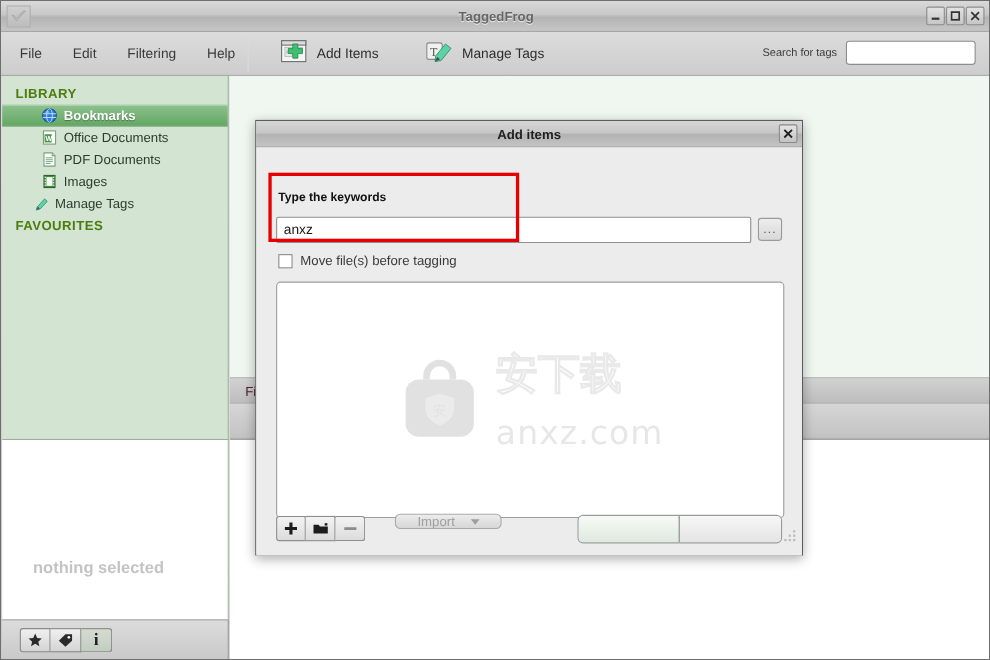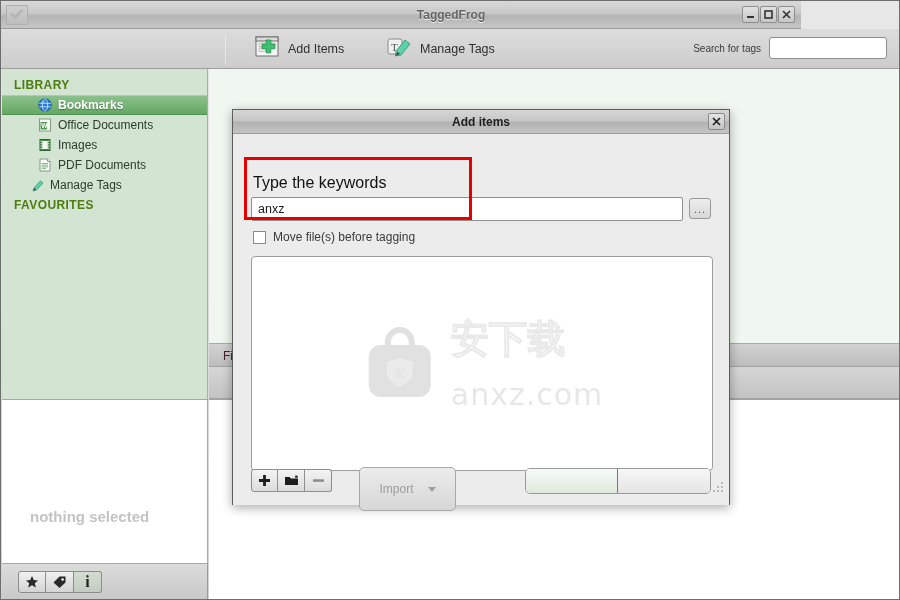--- a/index.html
+++ b/index.html
@@ -13,21 +13,21 @@
   #app {
     position: relative;
     width: 900px; height: 600px;
     background: linear-gradient(#e8e8e8, #d2d2d2);
     border: 1px solid #6e6e6e;
     overflow: hidden;
   }
 
   
   .titlebar {
-    position: absolute; left: 0; top: 0; width: 800px; height: 28px;
+    position: absolute; left: 0; top: 0; width: 900px; height: 28px;
     background: linear-gradient(#d9d9d9 0%, #c8c8c8 45%, #b4b4b4 55%, #c6c6c6 100%);
     border-bottom: 1px solid #9a9a9a;
   }
   .app-icon {
     position: absolute; left: 5px; top: 4px; width: 22px; height: 20px;
     background: linear-gradient(#cfcfcf, #bdbdbd);
     border: 1px solid #b0b0b0;
     display: flex; align-items: center; justify-content: center;
   }
   .app-icon svg { display: block; }
@@ -185,21 +185,21 @@
     display: flex; align-items: center; justify-content: center;
   }
   .dlg-body { position: relative; height: 371px; background: #ececec; padding: 0; }
 
   .redbox {
     position: absolute; left: 11px; top: 23px; width: 228px; height: 63px;
     border: 3px solid #e60000; pointer-events: none; z-index: 6;
   }
   .kw-label {
     position: absolute; left: 20px; top: 40px;
-    font-size: 16px; font-weight: normal; color: #111;
+    font-size: 11px; font-weight: bold; color: #111;
   }
   .kw-row { position: absolute; left: 18px; top: 63px; width: 460px; height: 24px; }
   .kw-input {
     position: absolute; left: 0; top: 0; width: 432px; height: 24px;
     border: 1px solid #8f8f8f; background: #fff; border-radius: 2px;
     font-family: "Liberation Sans", sans-serif; font-size: 12.5px;
     color: #1a1a1a; padding: 0 6px;
   }
   .kw-browse {
     position: absolute; right: 0; top: 1px; width: 22px; height: 21px;
@@ -245,21 +245,21 @@
     width: 27px; height: 23px;
     background: linear-gradient(#f3f3f3, #dcdcdc);
     border: 1px solid #8e8e8e; border-left-width: 0;
     display: flex; align-items: center; justify-content: center;
   }
   .gbtn:first-child { border-left-width: 1px; border-radius: 3px 0 0 3px; }
   .gbtn:last-child { border-radius: 0 3px 3px 0; }
   .gbtn svg { display: block; }
 
   .import-btn {
-    position: absolute; left: 126px; top: 0; width: 97px; height: 44px;
+    position: absolute; left: 126px; top: 0; width: 97px; height: 14px;
     background: linear-gradient(#ececec, #d7d7d7);
     border: 1px solid #a8a8a8; border-radius: 5px;
     display: flex; align-items: center; justify-content: center; gap: 14px;
   }
   .import-label { font-size: 12px; color: #9e9e9e; }
   .import-caret { width: 0; height: 0; border-left: 4px solid transparent; border-right: 4px solid transparent; border-top: 5px solid #9e9e9e; }
 
   .pair-btns {
     position: absolute; right: 18px; top: 1px;
     display: flex; border: 1px solid #9a9a9a; border-radius: 5px; overflow: hidden;
@@ -298,20 +298,26 @@
       </div>
       <div class="winbtn">
         <svg width="9" height="9" viewBox="0 0 9 9">
             <path d="M1 1 L8 8 M8 1 L1 8" stroke="#333" stroke-width="1.6" fill="none"></path>
           </svg>
       </div>
     </div>
   </div>
 
   <div class="toolbar">
+    <div class="menu">
+      <div class="menu-item">File</div>
+      <div class="menu-item">Edit</div>
+      <div class="menu-item">Filtering</div>
+      <div class="menu-item">Help</div>
+    </div>
 
     <div class="tb-sep"></div>
 
     <div class="tb-btn" id="btn-add-items">
       <span>
         <svg width="26" height="24" viewBox="0 0 26 24">
           <rect x="1" y="2" width="22" height="19" fill="#f4f4f4" stroke="#6f6f6f"></rect>
           <rect x="1" y="2" width="22" height="4" fill="#dcdcdc" stroke="#6f6f6f"></rect>
           <rect x="4" y="8" width="7" height="3.5" fill="#e8e8e8" stroke="#a8a8a8" stroke-width=".6"></rect>
           <rect x="13" y="8" width="7" height="3.5" fill="#e8e8e8" stroke="#a8a8a8" stroke-width=".6"></rect>
@@ -365,51 +371,51 @@
 
     <div class="sb-item indent2">
       <span class="ico">
         <svg width="14" height="14" viewBox="0 0 14 14">
           <rect x="1.5" y="1" width="11" height="12" fill="#fafafa" stroke="#7e9e7e"></rect>
           <rect x="2.5" y="4" width="6.5" height="7.5" fill="#4f9a4f"></rect>
           <text x="3.3" y="10.3" font-family="Liberation Sans, sans-serif" font-size="6.5" font-weight="bold" fill="#fff">W</text>
         </svg>
       </span>
       <span>Office Documents</span>
+    </div>
+
+    <div class="sb-item indent2">
+      <span class="ico">
+        <svg width="14" height="14" viewBox="0 0 14 14">
+          <path d="M2 1 H9.5 L12 3.5 V13 H2 Z" fill="#fbfbfb" stroke="#7e9e7e"></path>
+          <path d="M9.5 1 V3.5 H12" fill="#e4efe4" stroke="#7e9e7e"></path>
+          <path d="M3.6 5.5 H10 M3.6 7.2 H10 M3.6 8.9 H10 M3.6 10.6 H8" stroke="#63a863" stroke-width=".8"></path>
+        </svg>
+      </span>
+      <span>PDF Documents</span>
     </div>
 
     <div class="sb-item indent2">
       <span class="ico">
         <svg width="14" height="14" viewBox="0 0 14 14">
           <rect x="2" y="1.5" width="10" height="11" fill="#3f8b3f" stroke="#2c642c"></rect>
           <rect x="4.2" y="3" width="5.6" height="8" fill="#f2f7f2"></rect>
           <g fill="#eaf3ea">
             <rect x="2.6" y="2.6" width="1.1" height="1.3"></rect>
               <rect x="2.6" y="5" width="1.1" height="1.3"></rect>
             <rect x="2.6" y="7.4" width="1.1" height="1.3"></rect>
               <rect x="2.6" y="9.8" width="1.1" height="1.3"></rect>
             <rect x="10.3" y="2.6" width="1.1" height="1.3"></rect>
               <rect x="10.3" y="5" width="1.1" height="1.3"></rect>
             <rect x="10.3" y="7.4" width="1.1" height="1.3"></rect>
               <rect x="10.3" y="9.8" width="1.1" height="1.3"></rect>
           </g>
         </svg>
       </span>
       <span>Images</span>
-    </div>
-
-    <div class="sb-item indent2">
-      <span class="ico">
-        <svg width="14" height="14" viewBox="0 0 14 14">
-          <path d="M2 1 H9.5 L12 3.5 V13 H2 Z" fill="#fbfbfb" stroke="#7e9e7e"></path>
-          <path d="M9.5 1 V3.5 H12" fill="#e4efe4" stroke="#7e9e7e"></path>
-          <path d="M3.6 5.5 H10 M3.6 7.2 H10 M3.6 8.9 H10 M3.6 10.6 H8" stroke="#63a863" stroke-width=".8"></path>
-        </svg>
-      </span>
-      <span>PDF Documents</span>
     </div>
 
     <div class="sb-item">
       <span class="ico">
         <svg width="14" height="14" viewBox="0 0 14 14">
           <path d="M4 10 L10.5 2.8 L13 5 L6.5 12 L3 13 Z" fill="#5fd0a8" stroke="#2f9b78" stroke-width=".8"></path>
           <path d="M3 13 L4.2 9.8 L6.2 11.6 Z" fill="#555"></path>
         </svg>
       </span>
       <span>Manage Tags</span>

